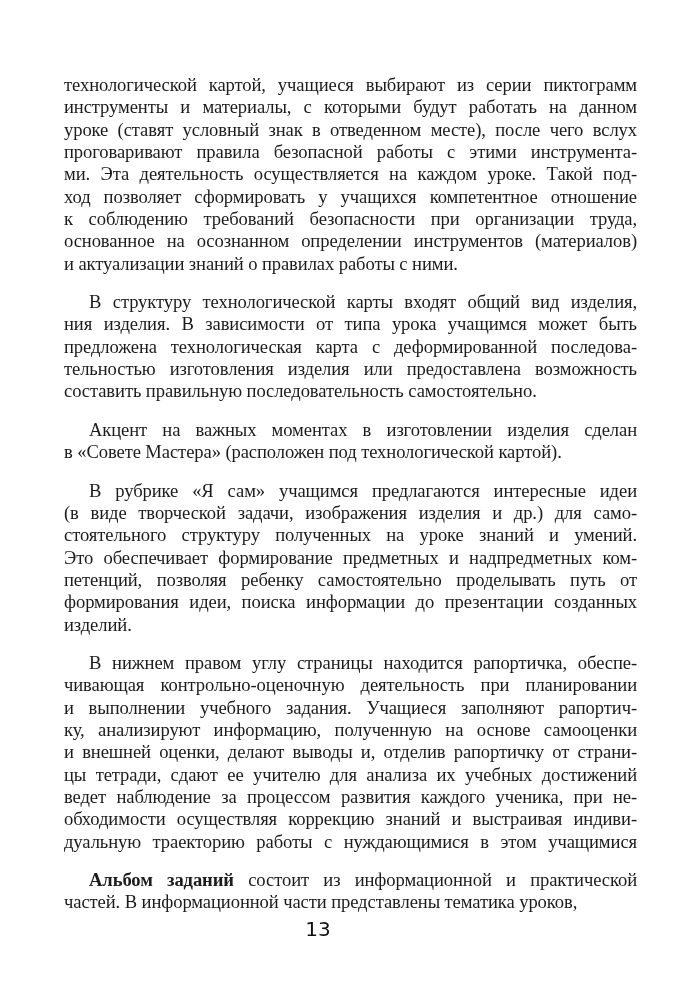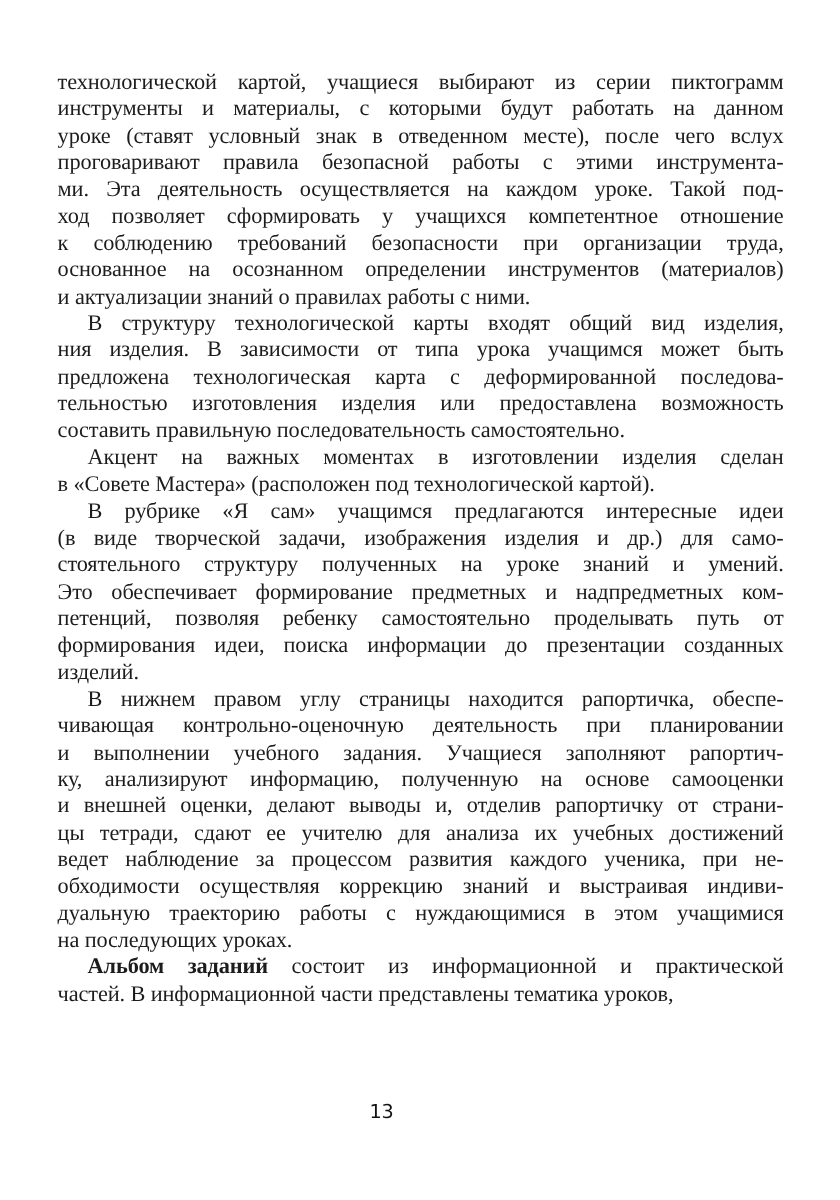--- a/index.html
+++ b/index.html
@@ -21,21 +21,21 @@
   .text-block {
     position: absolute;
     left: 48px;
     top: 58px;
     width: 605px;
     font-size: 18.6px;
     line-height: 22.35px;
     letter-spacing: -0.1px;
   }
   .paragraph {
-    margin: 0;
+    margin: 16px;
     padding: 0;
   }
   .line {
     text-align: justify;
     text-align-last: justify;
     height: 22.35px;
     overflow: visible;
   }
   .line.last-line {
     text-align-last: left;
@@ -46,21 +46,21 @@
   .line b {
     font-weight: bold;
   }
   .page-number {
     position: absolute;
     top: 917px;
     left: 0;
     width: 636px;
     text-align: center;
     font-family: "DejaVu Sans", "Liberation Sans", sans-serif;
-    font-size: 16px;
+    font-size: 20px;
     color: #111111;
   }
 </style>
 </head>
 <body>
 
 <div class="page">
   <div class="text-block">
       <div class="paragraph">
         <div class="line">технологической картой, учащиеся выбирают из серии пиктограмм</div>
@@ -96,21 +96,20 @@
       <div class="paragraph">
         <div class="line indented">В нижнем правом углу страницы находится рапортичка, обеспе-</div>
         <div class="line">чивающая контрольно-оценочную деятельность при планировании</div>
         <div class="line">и выполнении учебного задания. Учащиеся заполняют рапортич-</div>
         <div class="line">ку, анализируют информацию, полученную на основе самооценки</div>
         <div class="line">и внешней оценки, делают выводы и, отделив рапортичку от страни-</div>
         <div class="line">цы тетради, сдают ее учителю для анализа их учебных достижений</div>
         <div class="line">ведет наблюдение за процессом развития каждого ученика, при не-</div>
         <div class="line">обходимости осуществляя коррекцию знаний и выстраивая индиви-</div>
         <div class="line">дуальную траекторию работы с нуждающимися в этом учащимися</div>
-        <div class="line last-line">на последующих уроках.</div>
       </div>
       <div class="paragraph">
         <div class="line indented"><b>Альбом заданий</b> состоит из информационной и практической</div>
         <div class="line last-line">частей. В информационной части представлены тематика уроков,</div>
       </div>
     </div>
   <div class="page-number">13</div>
 </div>
 
 </body></html>

